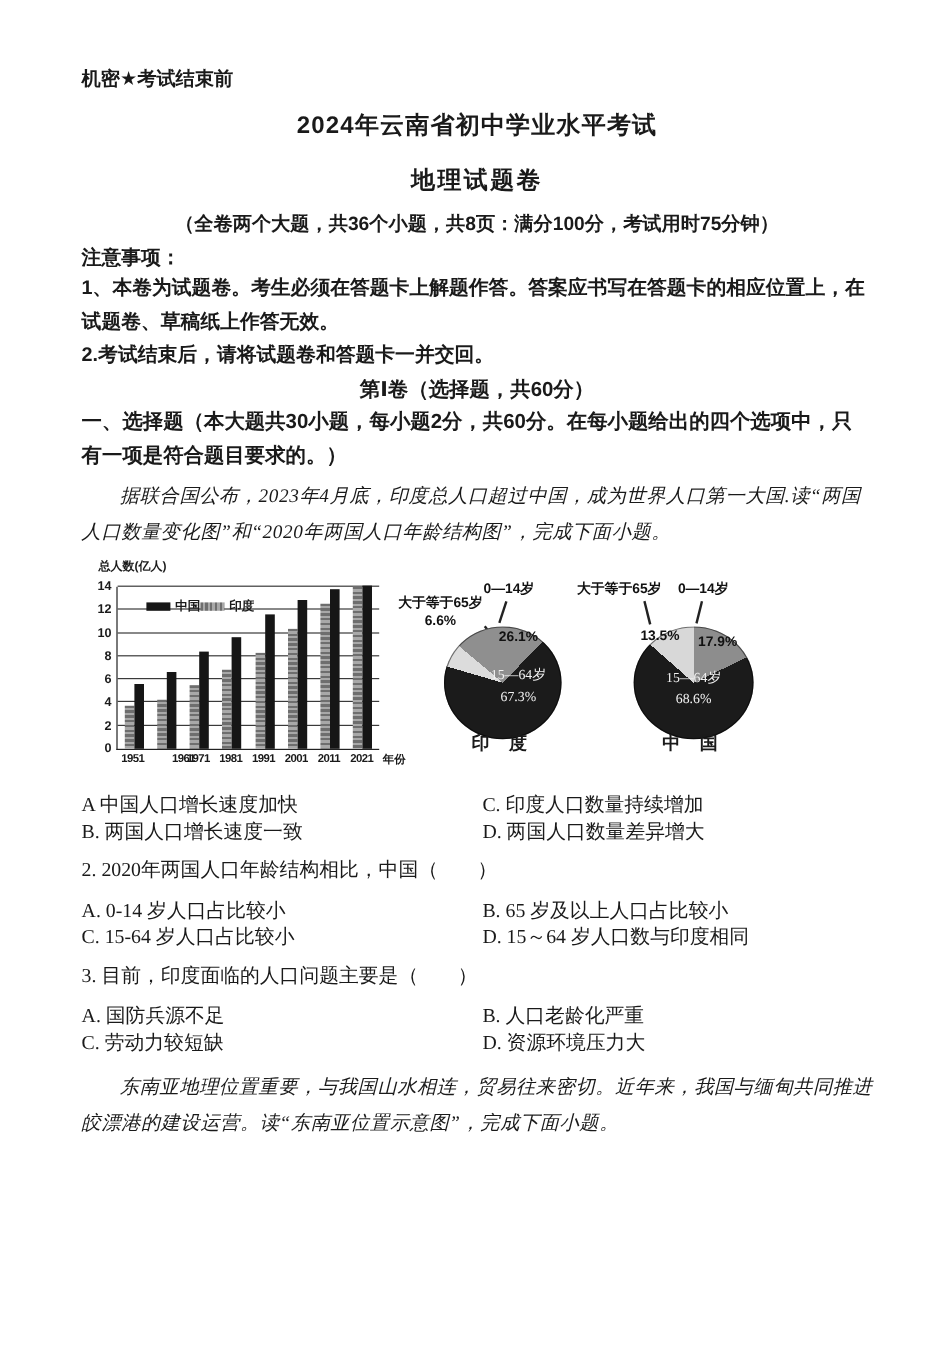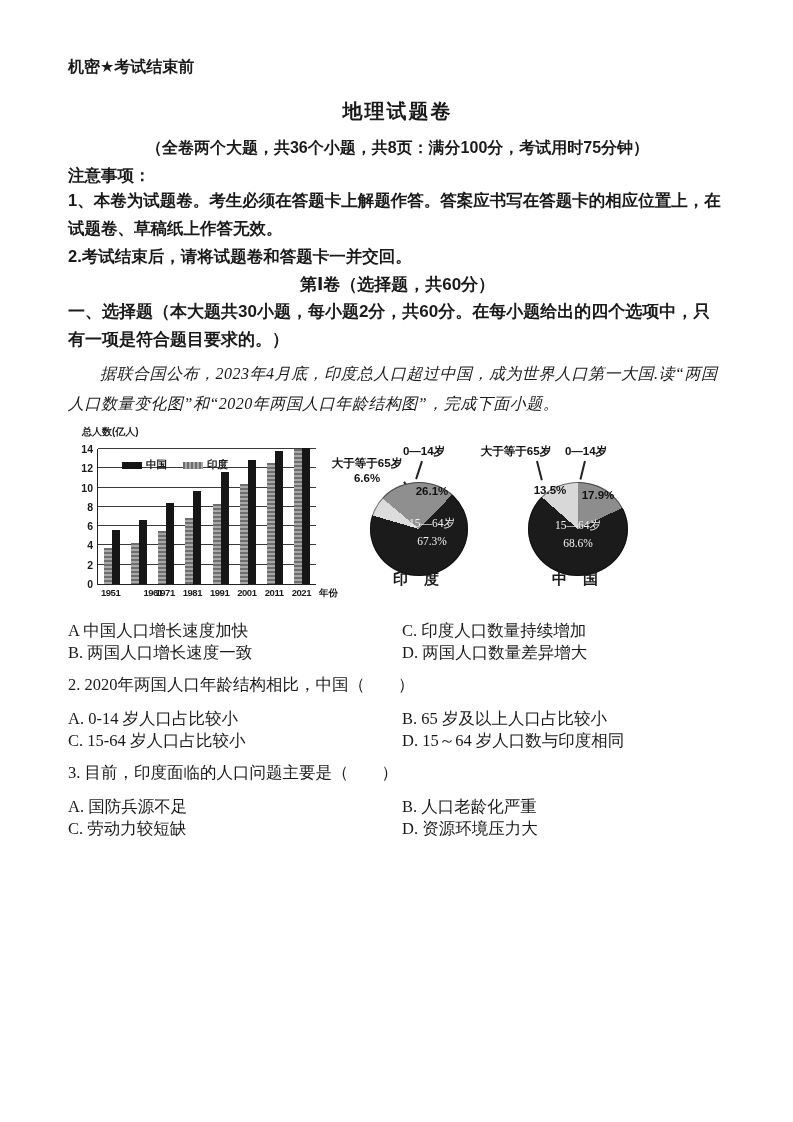--- a/index.html
+++ b/index.html
@@ -26,21 +26,21 @@
     font-family:"Liberation Sans",sans-serif;}
   .bc-yaxis{position:absolute;left:0;top:25px;width:15px;height:135px;}
   .bc-ytick{position:absolute;right:2px;width:14px;text-align:right;font-size:10.5px;
     font-weight:700;line-height:12px;font-family:"Liberation Sans",sans-serif;}
   .bc-plot{position:absolute;left:17px;top:25px;width:218px;height:135px;
     border-left:1.5px solid #222;border-bottom:1.5px solid #222;}
   .bc-grid{position:absolute;left:0;width:218px;height:1px;background:#3a3a3a;}
   .bar{position:absolute;bottom:0;width:8px;}
   .bar.china{background:#161616;}
   .bar.india{background:repeating-linear-gradient(180deg,#6e6e6e 0 2px,#a8a8a8 2px 4px);}
-  .bc-legend{position:absolute;left:24px;top:9px;display:flex;gap:16px;align-items:center;
+  .bc-legend{position:absolute;left:24px;top:9px;display:flex;gap:0;align-items:center;
     font-size:10.5px;font-weight:700;font-family:"Liberation Sans",sans-serif;z-index:2;}
   .swatch{display:inline-block;width:20px;height:7px;margin-right:4px;vertical-align:middle;}
   .sw-china{background:#161616;}
   .sw-india{background:repeating-linear-gradient(90deg,#6e6e6e 0 2px,#a8a8a8 2px 4px);}
   .bc-xlabels{position:absolute;left:17px;top:163px;width:260px;height:16px;}
   .bc-xtick{position:absolute;width:28px;text-align:center;font-size:9.5px;font-weight:700;
     font-family:"Liberation Sans",sans-serif;letter-spacing:-0.5px;}
   .bc-xunit{position:absolute;font-size:9.5px;font-weight:700;font-family:"Liberation Sans",sans-serif;}
   
   .pieblock{position:absolute;top:0;width:210px;height:188px;}
@@ -58,20 +58,21 @@
   .question{margin-top:8px;}
   .stem{font-size:16.5px;line-height:22px;margin-bottom:12px;}
   .opts{display:grid;grid-template-columns:334px auto;row-gap:0;font-size:16.5px;line-height:22px;margin-bottom:10px;}
   .passage.second{margin-top:12px;}
 </style>
 </head>
 <body>
 
 <div class="sheet">
   <div class="confidential bold-sans">机密★考试结束前</div>
+  <div class="title bold-sans">2024年云南省初中学业水平考试</div>
   <div class="subtitle bold-sans">地理试题卷</div>
   <div class="meta bold-sans">（全卷两个大题，共36个小题，共8页：满分100分，考试用时75分钟）</div>
   <div class="notes-title bold-sans">注意事项：</div>
   <div class="note bold-sans">1、本卷为试题卷。考生必须在答题卡上解题作答。答案应书写在答题卡的相应位置上，在试题卷、草稿纸上作答无效。</div>
   <div class="note bold-sans">2.考试结束后，请将试题卷和答题卡一并交回。</div>
   <div class="part-title bold-sans">第Ⅰ卷（选择题，共60分）</div>
   <div class="section-title bold-sans">一、选择题（本大题共30小题，每小题2分，共60分。在每小题给出的四个选项中，只有一项是符合题目要求的。）</div>
   <div class="passage">据联合国公布，2023年4月底，印度总人口超过中国，成为世界人口第一大国.读“两国人口数量变化图”和“2020年两国人口年龄结构图”，完成下面小题。</div>
 
   <div class="figure">
@@ -179,13 +180,14 @@
   <div class="question">
     <div class="stem">3. 目前，印度面临的人口问题主要是（　　）</div>
     <div class="opts">
       <div class="opt">A. 国防兵源不足</div>
       <div class="opt">B. 人口老龄化严重</div>
       <div class="opt">C. 劳动力较短缺</div>
       <div class="opt">D. 资源环境压力大</div>
     </div>
   </div>
 
+  <div class="passage second">东南亚地理位置重要，与我国山水相连，贸易往来密切。近年来，我国与缅甸共同推进皎漂港的建设运营。读“东南亚位置示意图”，完成下面小题。</div>
 </div>
 
 </body></html>

